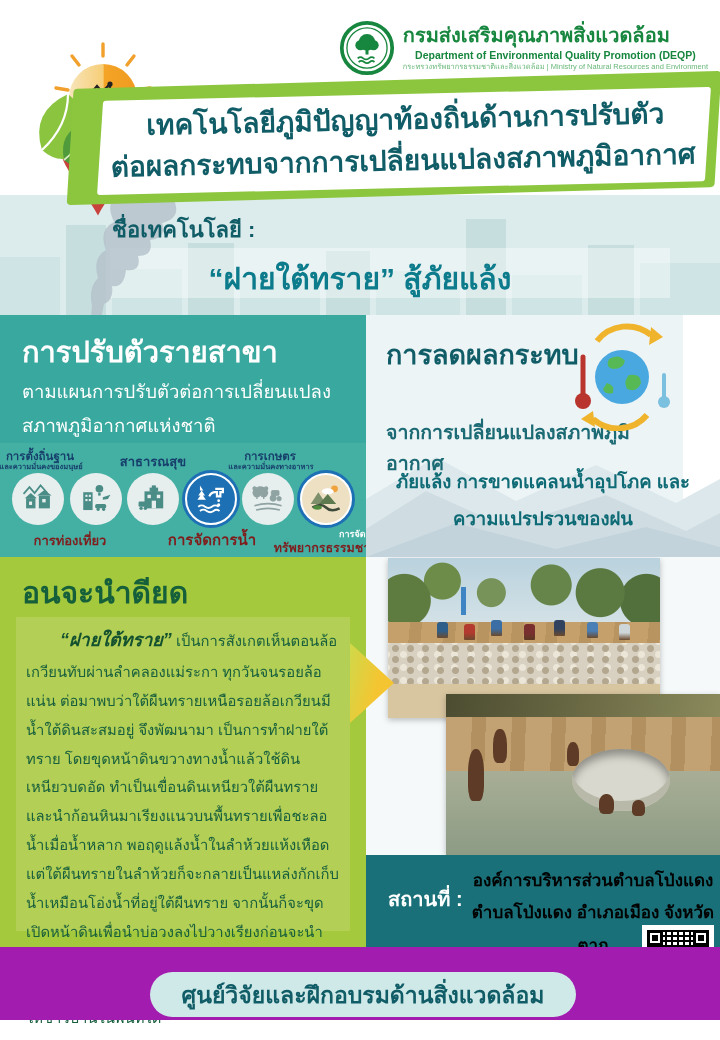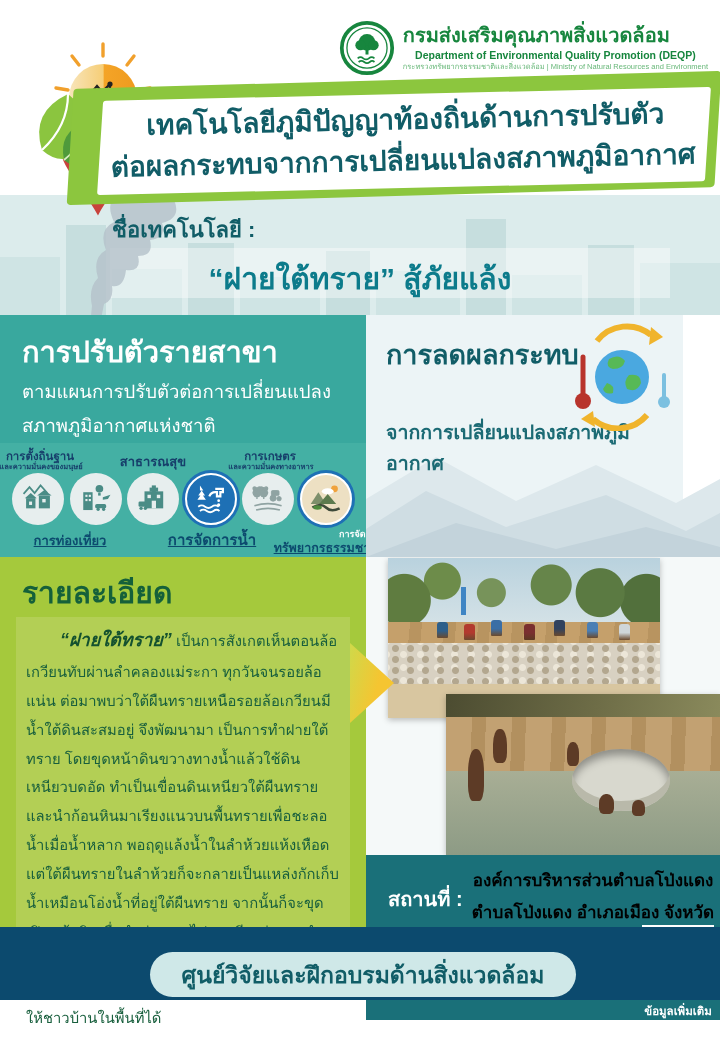--- a/index.html
+++ b/index.html
@@ -41,21 +41,21 @@
   .adapt-block { position:absolute; left:0; top:315px; width:366px; height:242px; background:#39a89e; z-index:2; }
   .adapt-title { position:absolute; left:22px; top:14px; color:#ffffff; font-weight:bold; font-size:29px; }
   .adapt-sub { position:absolute; left:22px; top:60px; width:330px; color:#ffffff; font-size:18.5px; line-height:1.85; }
   .icon-band { position:absolute; left:0; top:128px; width:366px; height:114px; background:#44b0a4; }
   .sector-circle { position:absolute; top:30px; width:52px; height:52px; border-radius:50%；; border-radius:50%; background:#e7eeee;
     display:flex; align-items:center; justify-content:center; }
   .sector-circle svg { width:34px; height:34px; }
   .sc-water { background:#1e70b5; border:2.5px solid #ffffff; box-shadow:0 0 0 3px #1e70b5; }
   .sc-nature { background:#ede0c3; border:2.5px solid #ffffff; box-shadow:0 0 0 3px #1e70b5; }
   .sector-label { position:absolute; width:120px; text-align:center; color:#173f6b; font-weight:bold; }
-  .sector-label.white { color:#0c4a6e;text-decoration:underline; }
+  .sector-label.white { color:#7f1d1d; }
   .sector-sub { position:absolute; width:130px; text-align:center; color:#173f6b; font-size:7.5px; font-weight:bold; }
 
   .mitig-block { position:absolute; left:366px; top:315px; width:317px; height:242px; background:#ecf4f6; z-index:2; }
   .mitig-t1 { position:absolute; left:20px; top:18px; color:#115d67; font-weight:bold; font-size:27px; }
   .mitig-t2 { position:absolute; left:20px; top:58px; color:#115d67; font-weight:bold; font-size:27px; }
   .mitig-sub { position:absolute; left:20px; top:102px; color:#1b6a74; font-weight:bold; font-size:19.5px; }
   .globe { position:absolute; right:8px; top:8px; width:108px; height:108px; }
   .mountains { position:absolute; left:0; bottom:0; width:354px; height:118px; }
   .risks { position:absolute; left:18px; top:148px; width:318px; text-align:center; color:#0e6b75; font-weight:bold;
     font-size:18.5px; line-height:2.0; z-index:2; }
@@ -99,21 +99,21 @@
   .p2-bank { position:absolute; top:14%; left:0; width:100%; height:36%;
     background:repeating-linear-gradient(92deg,#c2a172 0 26px,#b2905f 26px 40px); }
   .p2-water { position:absolute; top:48%; left:0; width:100%; height:52%;
     background:linear-gradient(#a8ae95,#8d9b85); }
   .p2-ring { position:absolute; left:46%; top:34%; width:98px; height:62px; border-radius:50%;
     background:#d8d8ce; box-shadow:inset 0 -10px 0 #b9b9aa, inset 0 6px 8px rgba(0,0,0,.35); }
   .p2-fig { position:absolute; background:#5d3b26; border-radius:45% 45% 30% 30%; }
 
   
   .location-block { position:absolute; left:366px; top:855px; width:354px; height:165px; background:#1a7079; z-index:2; }
-  .footer-band { position:absolute; left:0; top:927px; width:720px; height:73px; background:#0c4a6e; z-index:2; }
+  .footer-band { position:absolute; left:0; top:947px; width:720px; height:73px; background:#a21caf; z-index:2; }
   .loc-label { position:absolute; left:22px; top:28px; color:#ffffff; font-weight:bold; font-size:20px; }
   .loc-lines { position:absolute; left:100px; top:10px; color:#000000; font-size:17px; line-height:1.9; font-weight:bold;text-align:center; }
   .qr { position:absolute; left:276px; top:70px; width:72px; height:72px; background:#ffffff; padding:5px; z-index:4; }
   .qr-inner { position:relative; width:100%; height:100%;
     background-image:repeating-linear-gradient(0deg,#000 0 2px,transparent 2px 5px),
       repeating-linear-gradient(90deg,#000 0 2px,transparent 2px 6px);
     background-blend-mode:multiply; }
   .qr-f { position:absolute; width:16px; height:16px; border:3px solid #000; background:#fff; }
   .qr-f::after { content:""; position:absolute; left:2px; top:2px; width:6px; height:6px; background:#000; }
   .qr-f.tl { left:0; top:0; } .qr-f.tr { right:0; top:0; } .qr-f.bl { left:0; bottom:0; }
@@ -327,24 +327,25 @@
       <polygon points="26,88 14,96 28,104" fill="#f0b42c"></polygon>
       <circle cx="55" cy="54" r="27" fill="#4aa8e0"></circle>
       <path d="M42 36 q10 -6 16 2 q-2 8 -12 8 q-8 -2 -4 -10 Z" fill="#57b956"></path>
       <path d="M62 52 q12 -2 12 8 q-4 10 -14 6 q-4 -8 2 -14 Z" fill="#57b956"></path>
       <path d="M40 60 q8 2 6 10 q-8 2 -10 -4 Z" fill="#57b956"></path>
       <line x1="16" y1="34" x2="16" y2="72" stroke="#b8342c" stroke-width="5" stroke-linecap="round"></line>
       <circle cx="16" cy="78" r="8" fill="#b8342c"></circle>
       <line x1="97" y1="52" x2="97" y2="74" stroke="#7cc0e0" stroke-width="4" stroke-linecap="round"></line>
       <circle cx="97" cy="79" r="6" fill="#7cc0e0"></circle>
     </svg>
+    <div class="risks">ภัยแล้ง การขาดแคลนน้ำอุปโภค และความแปรปรวนของฝน</div>
   </div>
 
   <div class="detail-block">
-    <div class="detail-title">รายละเอียด</div>
+    <div class="detail-title">อนจะนำดียด</div>
     <div class="detail-box">
       <p class="detail-text"><span class="detail-lead">“ฝายใต้ทราย”</span><span> เป็นการสังเกตเห็นตอนล้อเกวียนทับผ่านลำคลองแม่ระกา ทุกวันจนรอยล้อแน่น ต่อมาพบว่าใต้ผืนทรายเหนือรอยล้อเกวียนมีน้ำใต้ดินสะสมอยู่ จึงพัฒนามา เป็นการทำฝายใต้ทราย โดยขุดหน้าดินขวางทางน้ำแล้วใช้ดินเหนียวบดอัด ทำเป็นเขื่อนดินเหนียวใต้ผืนทราย และนำก้อนหินมาเรียงแนวบนพื้นทรายเพื่อชะลอน้ำเมื่อน้ำหลาก พอฤดูแล้งน้ำในลำห้วยแห้งเหือด แต่ใต้ผืนทรายในลำห้วยก็จะกลายเป็นแหล่งกักเก็บน้ำเหมือนโอ่งน้ำที่อยู่ใต้ผืนทราย จากนั้นก็จะขุดเปิดหน้าดินเพื่อนำบ่อวงลงไปวางเรียงก่อนจะนำดินทรายกลบทับเหมือนเดิม ทำให้สามารถสูบน้ำ จากบ่อเพื่อนำไปผลิตเป็นประปาหมู่บ้านแจกจ่ายให้ชาวบ้านในพื้นที่ได้</span></p>
     </div>
     <div class="arrow-right"></div>
   </div>
 
   <div class="photo-area">
     <div class="photo photo1">
       <div class="p1-sky"></div>
       <div class="p1-trees"></div>

